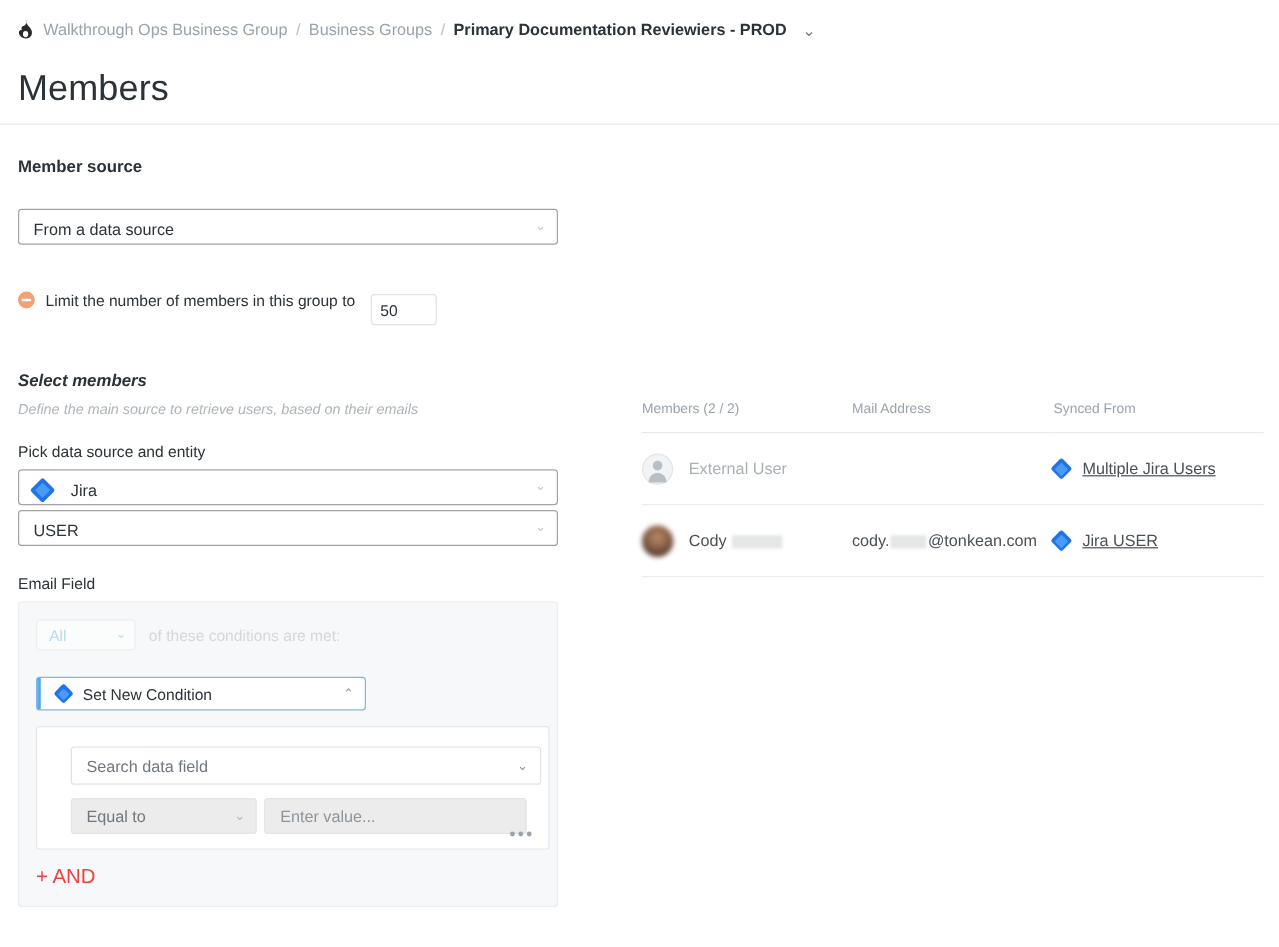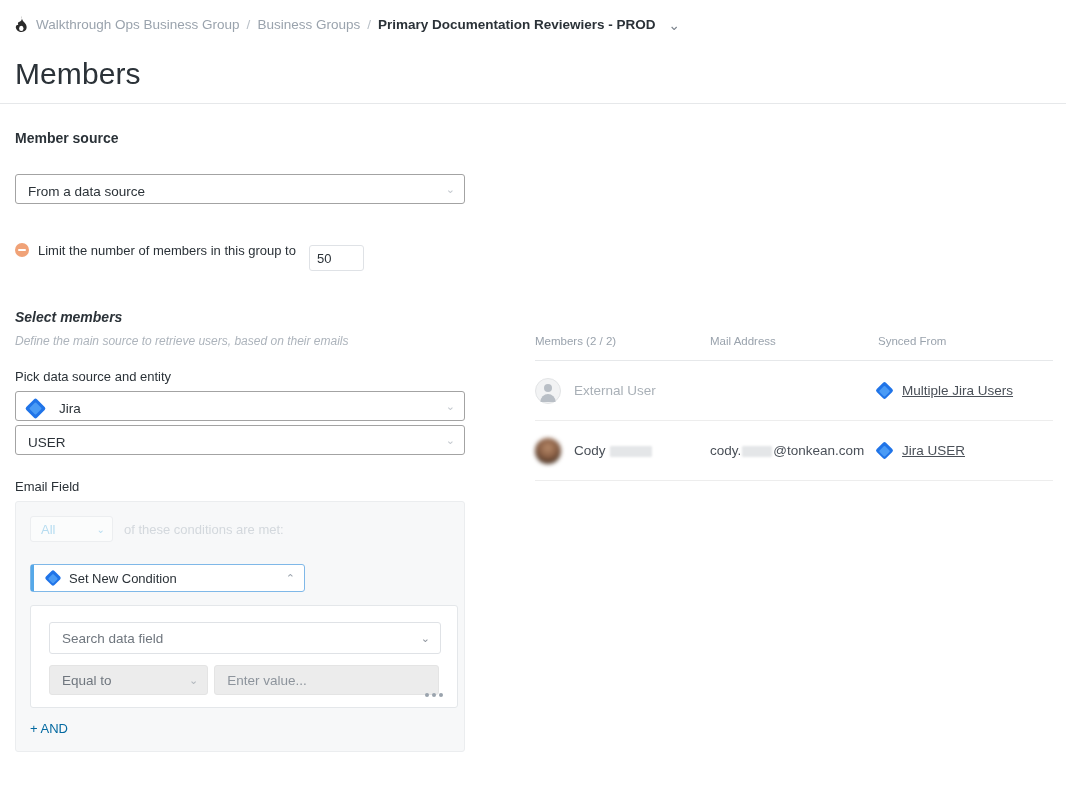--- a/index.html
+++ b/index.html
@@ -177,21 +177,21 @@
   .set-cond .caret-up {
     position: absolute; right: 9px; top: 50%;
     transform: translateY(-50%); color: #9aa3ad; font-size: 11px;
   }
 
   .cond-card {
     width: 428px; margin-top: 13px;
     background: #fff;
     border: 1px solid #e4e7ea;
     border-radius: 3px;
-    padding: 16px 18px 12px 18px;
+    padding: 16px 18px 12px 28px;
     position: relative;
   }
   .search-field {
     position: relative;
     width: 392px; height: 32px;
     border: 1px solid #dfe2e6; border-radius: 3px;
     background: #fff;
     display: flex; align-items: center;
     padding: 0 28px 0 12px;
     font-size: 13.5px; color: #6f767e; cursor: pointer;
@@ -226,21 +226,21 @@
   .ellipsis-btn {
     position: absolute; right: 14px; bottom: 10px;
     display: flex; gap: 3px; cursor: pointer;
   }
   .ellipsis-btn span {
     width: 4px; height: 4px; border-radius: 50%; background: #9aa3ad;
     display: block;
   }
   .and-link {
     margin-top: 13px;
-    font-size: 13px; color: #0369a1; cursor: pointer;
+    font-size: 17px; color: #ef4444; cursor: pointer;
     display: inline-block;
   }
 
   
   .table-wrap { position: absolute; left: 535px; top: 335px; width: 518px; }
   .tbl { width: 100%; border-collapse: collapse; }
   .tbl th {
     text-align: left; font-size: 11.5px; font-weight: normal;
     color: #9aa3ad; padding: 0 0 13px 0;
     border-bottom: 1px solid #e6e8ea;

